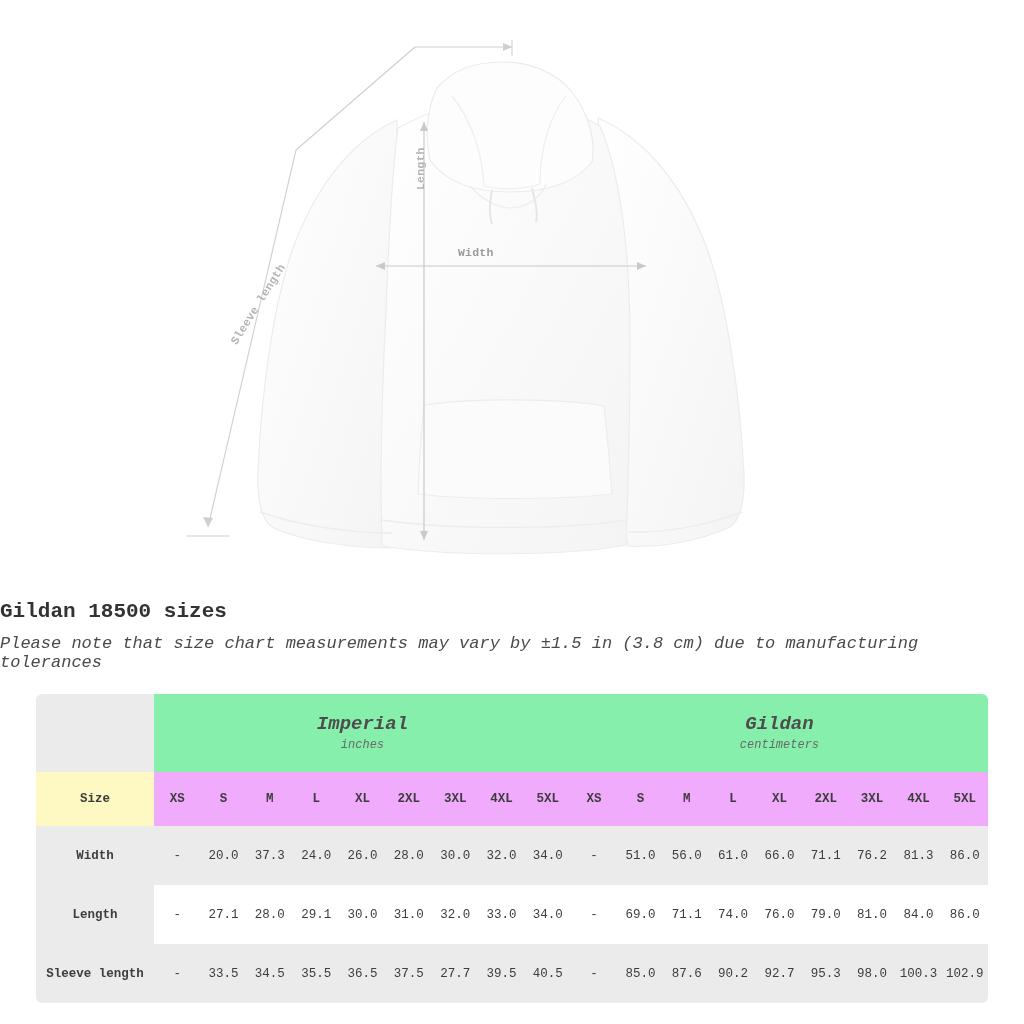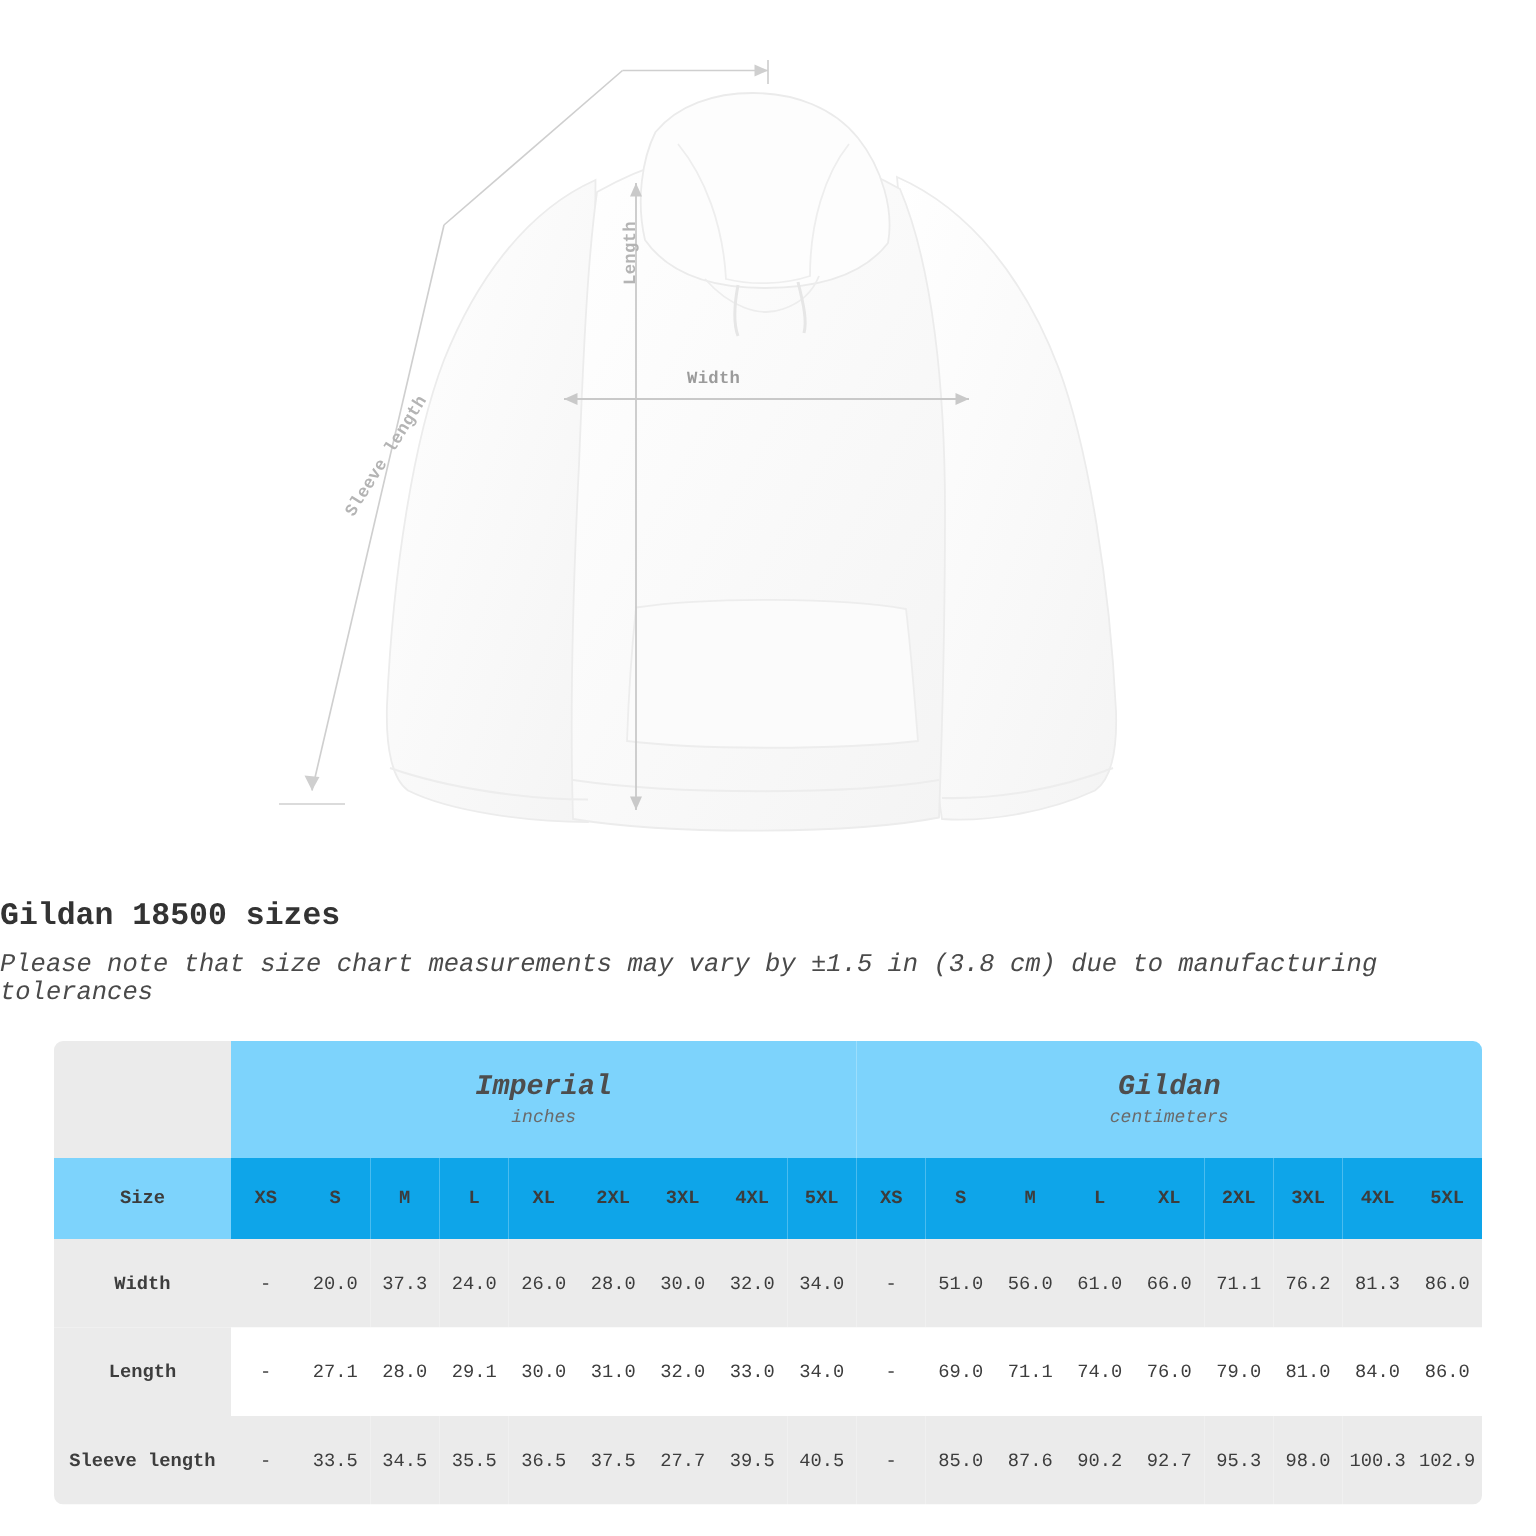--- a/index.html
+++ b/index.html
@@ -92,21 +92,21 @@
   table.size-table td,
   table.size-table th {
     border: 0;
     padding: 0;
     text-align: center;
     vertical-align: middle;
   }
 
   .sys-head {
     height: 78px;
-    background: #7dd3fc;
+    background: #86efac;
     color: #545454;
   }
   .sys-head .sys-name {
     font-size: 19px;
     font-style: italic;
     font-weight: bold;
     color: #4d4d4d;
     line-height: 1.15;
   }
   .sys-head .sys-unit {
@@ -119,27 +119,27 @@
   .col-label {
     width: 118px;
     background: #ebebeb;
   }
   .col-size {
     width: 46.5px;
   }
 
   .hdr-row td {
     height: 54px;
-    background: #0ea5e9;
+    background: #f0abfc;
     font-weight: bold;
     font-size: 12.5px;
     color: #3c3c3c;
   }
   .hdr-row td.col-label {
-    background: #7dd3fc;
+    background: #fef9c3;
   }
 
   .data-row td {
     height: 59px;
     font-size: 12.5px;
     color: #3d3d3d;
   }
   .data-row td.col-label {
     font-weight: bold;
     background: #ebebeb;

